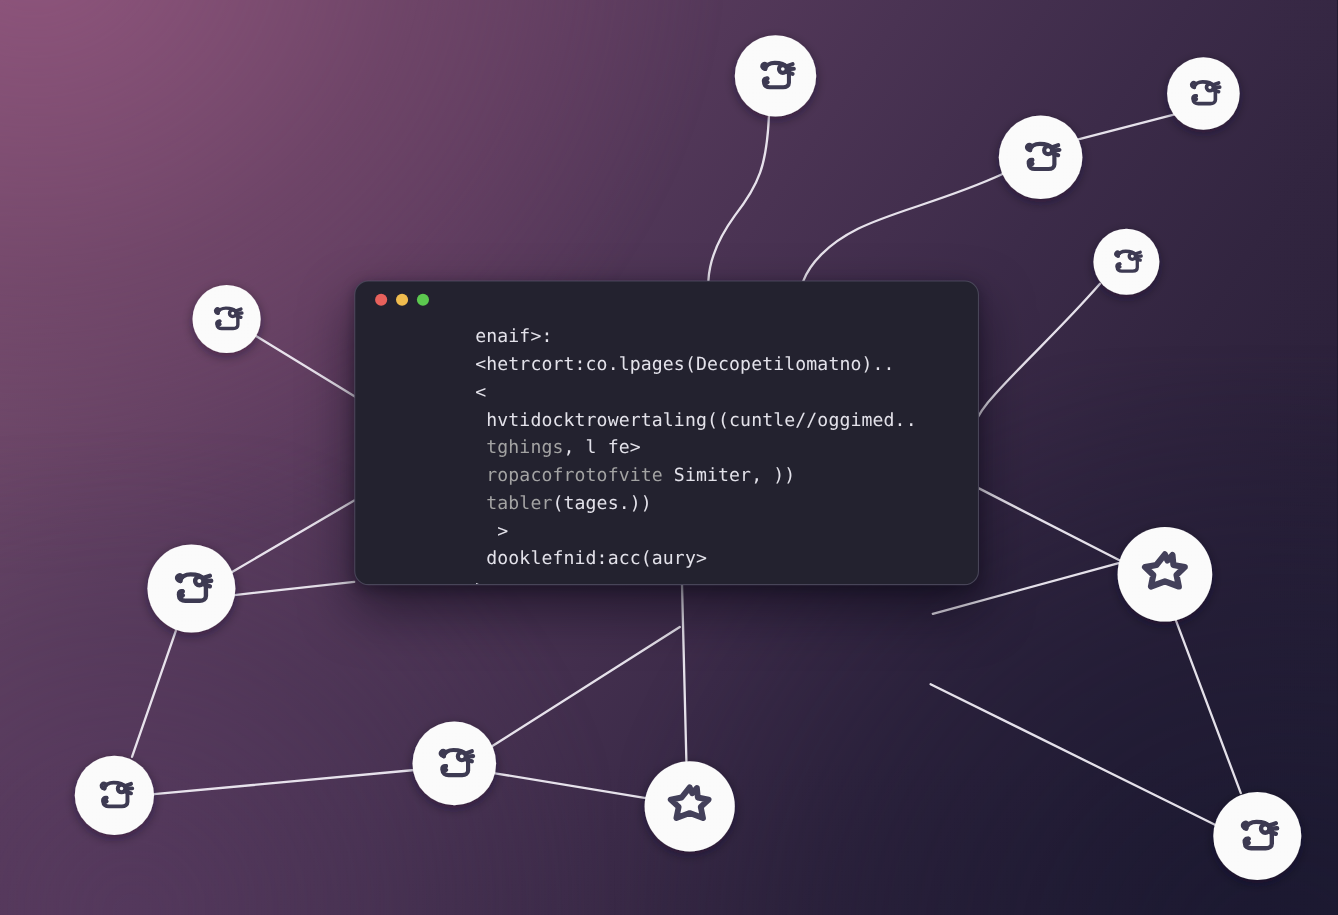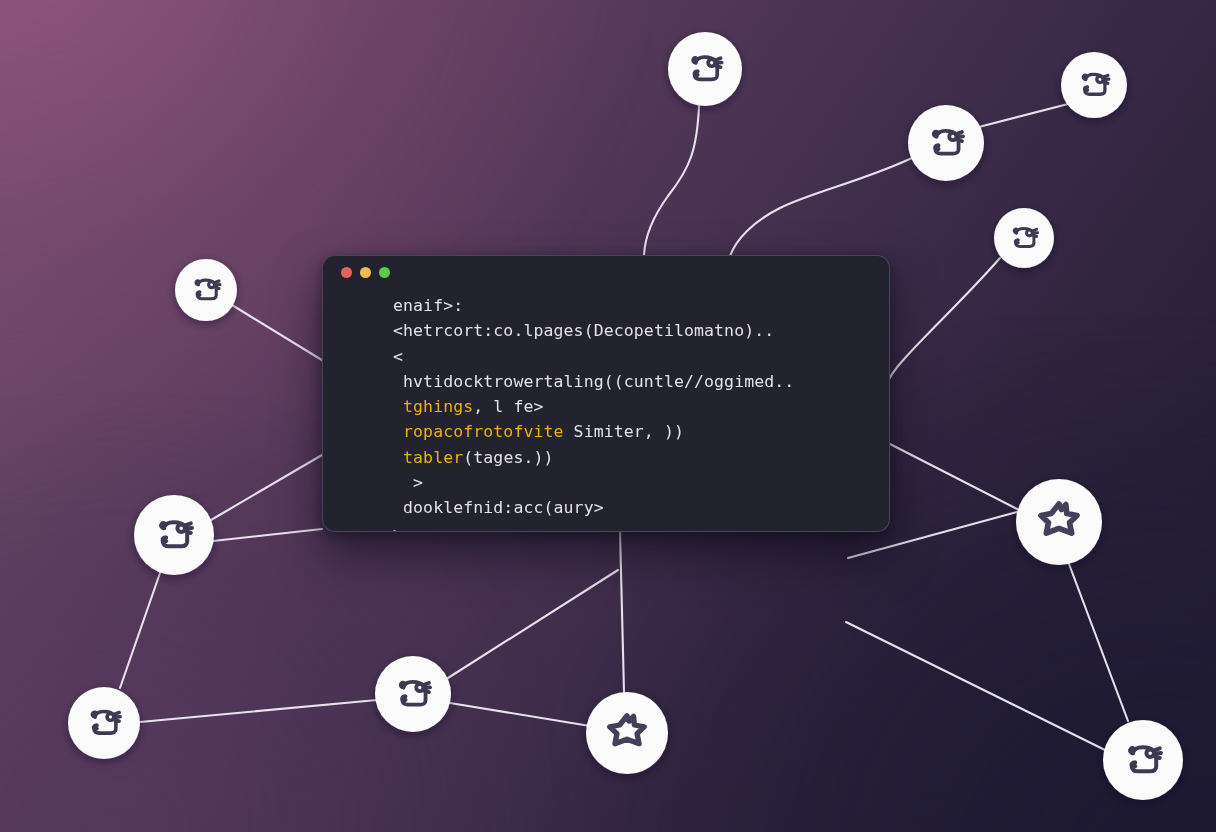--- a/index.html
+++ b/index.html
@@ -128,32 +128,32 @@
     width: 11px;
     height: 11px;
     border-radius: 50%;
     display: block;
   }
   .dot.red    { background: #e8615c; }
   .dot.yellow { background: #f0bc4e; }
   .dot.green  { background: #5cc94f; }
 
   #terminal-body {
-    padding: 5px 16px 10px 70px;
+    padding: 5px 16px 10px 109px;
     font-family: "DejaVu Sans Mono", "Liberation Mono", monospace;
     font-size: 16.5px;
     line-height: 25.3px;
     color: #e3e2ea;
     white-space: pre;
     letter-spacing: 0.1px;
   }
   .code-line {
     white-space: pre;
   }
-  .tok-accent { color: #eab308; }
+  .tok-accent { color: #a3a3a3; }
   .tok-plain  { color: #e3e2ea; }
 </style>
 </head>
 <body>
 
 <div id="stage">
 
   <div id="bg-base"></div>
   <div id="bg-glow-tl"></div>
   <div id="bg-glow-bl"></div>

